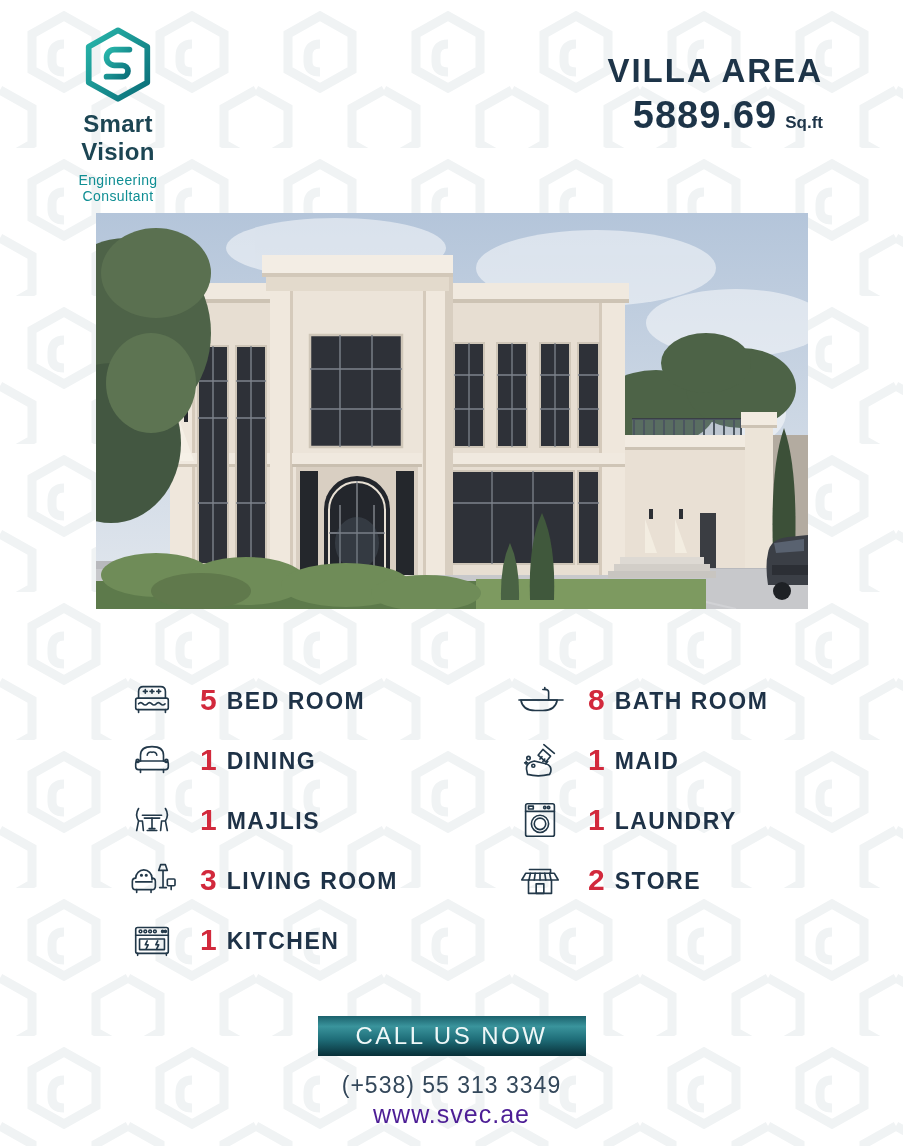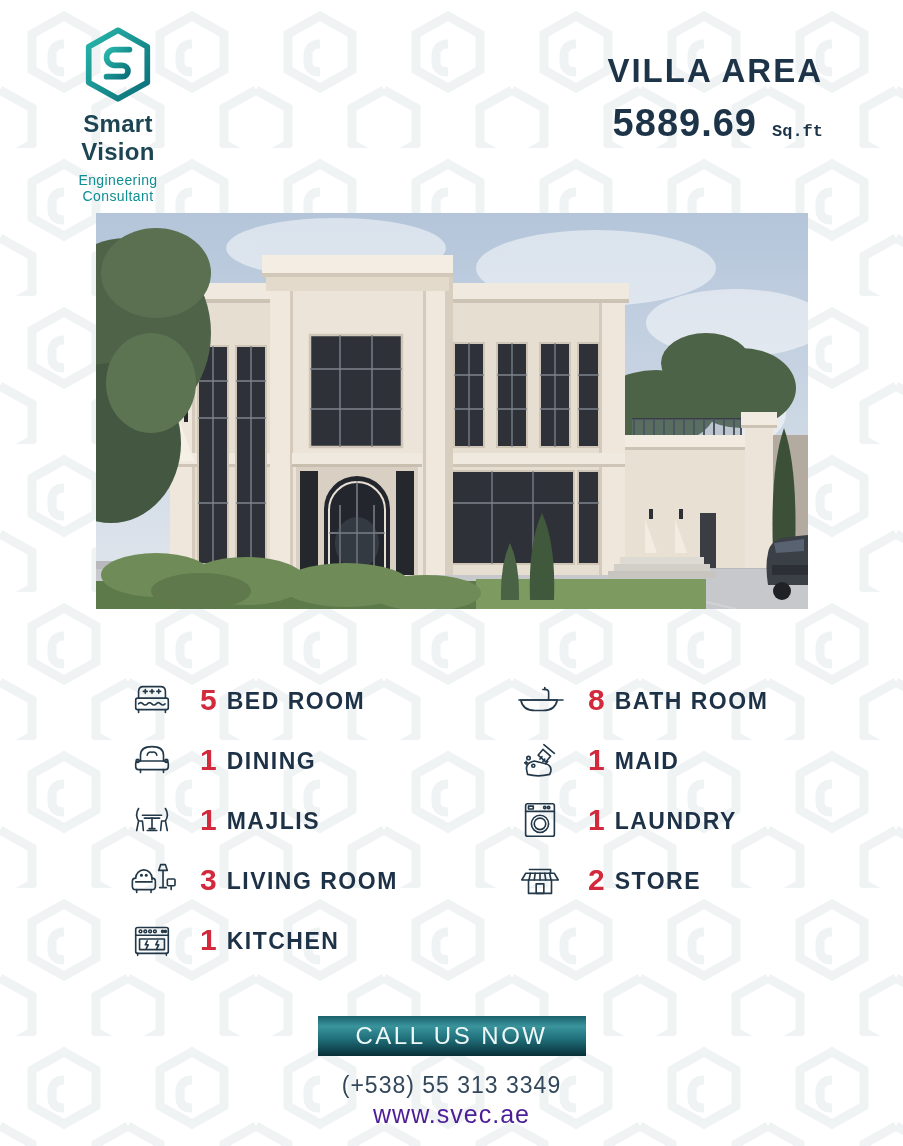--- a/index.html
+++ b/index.html
@@ -11,23 +11,23 @@
   .bg-pattern { position:absolute; inset:0; z-index:0; }
 
   
   .brand { position:absolute; left:48px; top:26px; width:140px; text-align:center; z-index:2; }
   .brand-logo { display:block; margin:0 auto; }
   .brand-name { font-size:24px; font-weight:bold; color:#1c4553; letter-spacing:.3px; margin-top:4px; }
   .brand-tagline { font-size:14px; color:#0f8e93; letter-spacing:.4px; margin-top:6px; }
 
   .area-block { position:absolute; right:80px; top:52px; text-align:right; z-index:2; color:#1d3448; }
   .area-label { font-size:33px; font-weight:bold; letter-spacing:2px; }
-  .area-line { margin-top:12px; display:flex; align-items:baseline; justify-content:flex-end; gap:15px; }
+  .area-line { margin-top:4px; display:flex; align-items:baseline; justify-content:flex-end; gap:8px; }
   .area-value { font-size:38px; font-weight:bold; letter-spacing:1px; }
-  .area-unit { font-size:17px; font-weight:bold;font-family:Liberation Mono, monospace; }
+  .area-unit { font-size:17px; font-weight:bold; }
 
   
   .villa-figure { position:absolute; left:96px; top:213px; width:712px; height:396px; z-index:2; }
   .villa-figure svg { display:block; }
 
   
   .features-col { position:absolute; display:flex; flex-direction:column; gap:16px; z-index:2; }
   .features-col.left  { left:126px; top:678px; }
   .features-col.right { left:514px; top:678px; }
   .feature-row { display:flex; align-items:center; height:44px; }

